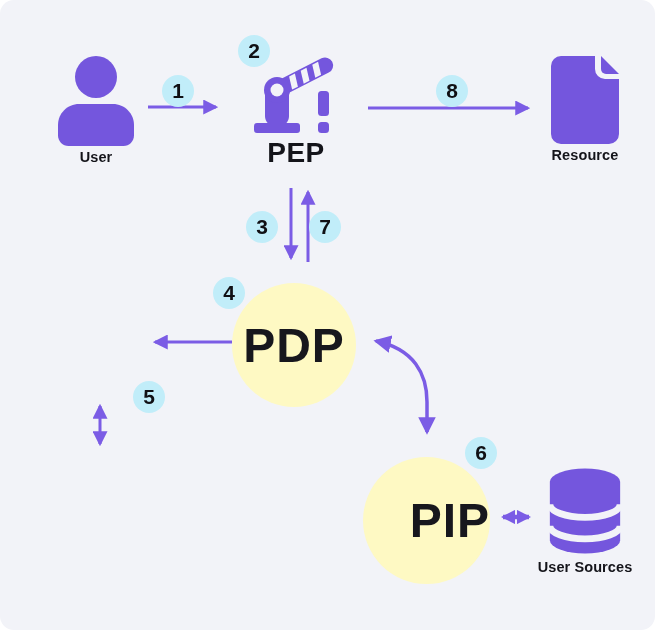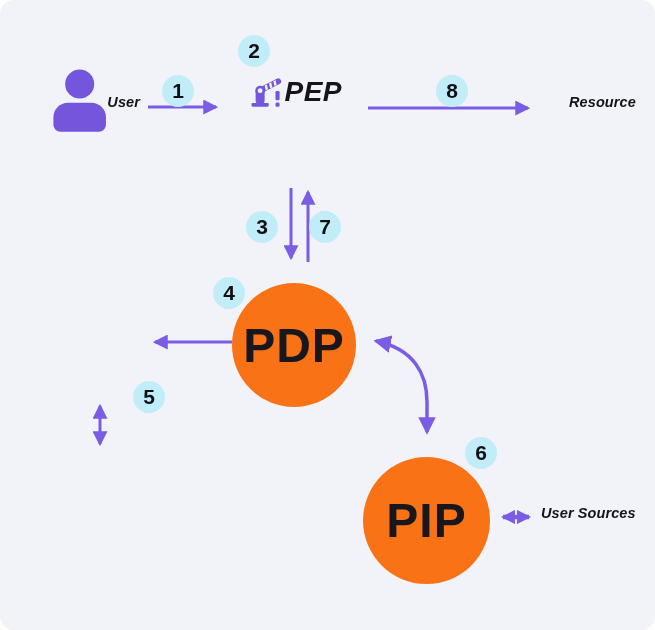--- a/index.html
+++ b/index.html
@@ -6,26 +6,26 @@
   .canvas{
     position:relative;
     width:655px;height:630px;
     background:#F2F3F8;
     border-radius:14px;
     overflow:hidden;
     font-family:"Liberation Sans", sans-serif;
     color:#14141A;
   }
   .arrow-layer{position:absolute;left:0;top:0;width:655px;height:630px;pointer-events:none;}
-  .node{position:absolute;display:flex;flex-direction:row;align-items:center;font-style:italic;}
+  .node{position:absolute;display:flex;flex-direction:column;align-items:center;}
   .small-label{font-size:14.5px;font-weight:700;letter-spacing:.1px;margin-top:3px;white-space:nowrap;}
   .big-label{font-size:28px;font-weight:700;letter-spacing:.5px;margin-top:2px;white-space:nowrap;}
   .circle-node{
     position:absolute;border-radius:50%;
-    background:#f97316;
+    background:#fef9c3;
     display:flex;align-items:center;justify-content:center;
     font-size:48px;font-weight:700;letter-spacing:1px;color:#17171D;
   }
   .badge{
     position:absolute;width:32px;height:32px;border-radius:50%;
     background:#C1EDF9;
     display:flex;align-items:center;justify-content:center;
     font-size:21px;font-weight:700;color:#101014;
     z-index:5;
   }
@@ -80,37 +80,37 @@
         </g>
         <circle cx="27" cy="43" r="13"></circle>
         <circle cx="27" cy="43" r="6.5" fill="#F2F3F8"></circle>
         <rect x="68" y="44" width="11" height="25" rx="3.5"></rect>
         <rect x="68" y="75" width="11" height="11" rx="3.5"></rect>
       </g>
     </svg>
     <div class="big-label">PEP</div>
   </div>
 
-  <div class="node" style="left:549px;top:56px;width:72px;gap:20px;">
+  <div class="node" style="left:549px;top:56px;width:72px;">
     <svg width="68" height="88" viewBox="0 0 68 88">
       <g fill="#7456DD">
         <path d="M10 0 H44 V13 a10 10 0 0 0 10 10 H68 V78 a10 10 0 0 1 -10 10 H10 A10 10 0 0 1 0 78 V10 A10 10 0 0 1 10 0 z"></path>
         <path d="M50 0 L68 18 H55 a5 5 0 0 1 -5 -5 z"></path>
       </g>
     </svg>
     <div class="small-label">Resource</div>
   </div>
 
 
   <div class="circle-node" style="left:232px;top:283px;width:124px;height:124px;">
     <span>PDP</span>
   </div>
 
 
-  <div class="circle-node" style="left:363px;top:457px;width:127px;height:127px;">
+  <div class="circle-node" style="left:363px;top:457px;width:127px;height:127px;justify-content:flex-end;">
     <span>PIP</span>
   </div>
 
   <div class="node" style="left:541px;top:466px;width:88px;">
     <svg width="82" height="90" viewBox="0 0 84 92">
       <path d="M6 16 a36 13.5 0 0 1 72 0 V76 a36 13.5 0 0 1 -72 0 z" fill="#7456DD"></path>
       <path d="M6 39 a36 13.5 0 0 0 72 0" fill="none" stroke="#F2F3F8" stroke-width="7"></path>
       <path d="M6 61 a36 13.5 0 0 0 72 0" fill="none" stroke="#F2F3F8" stroke-width="7"></path>
     </svg>
     <div class="small-label">User Sources</div>

